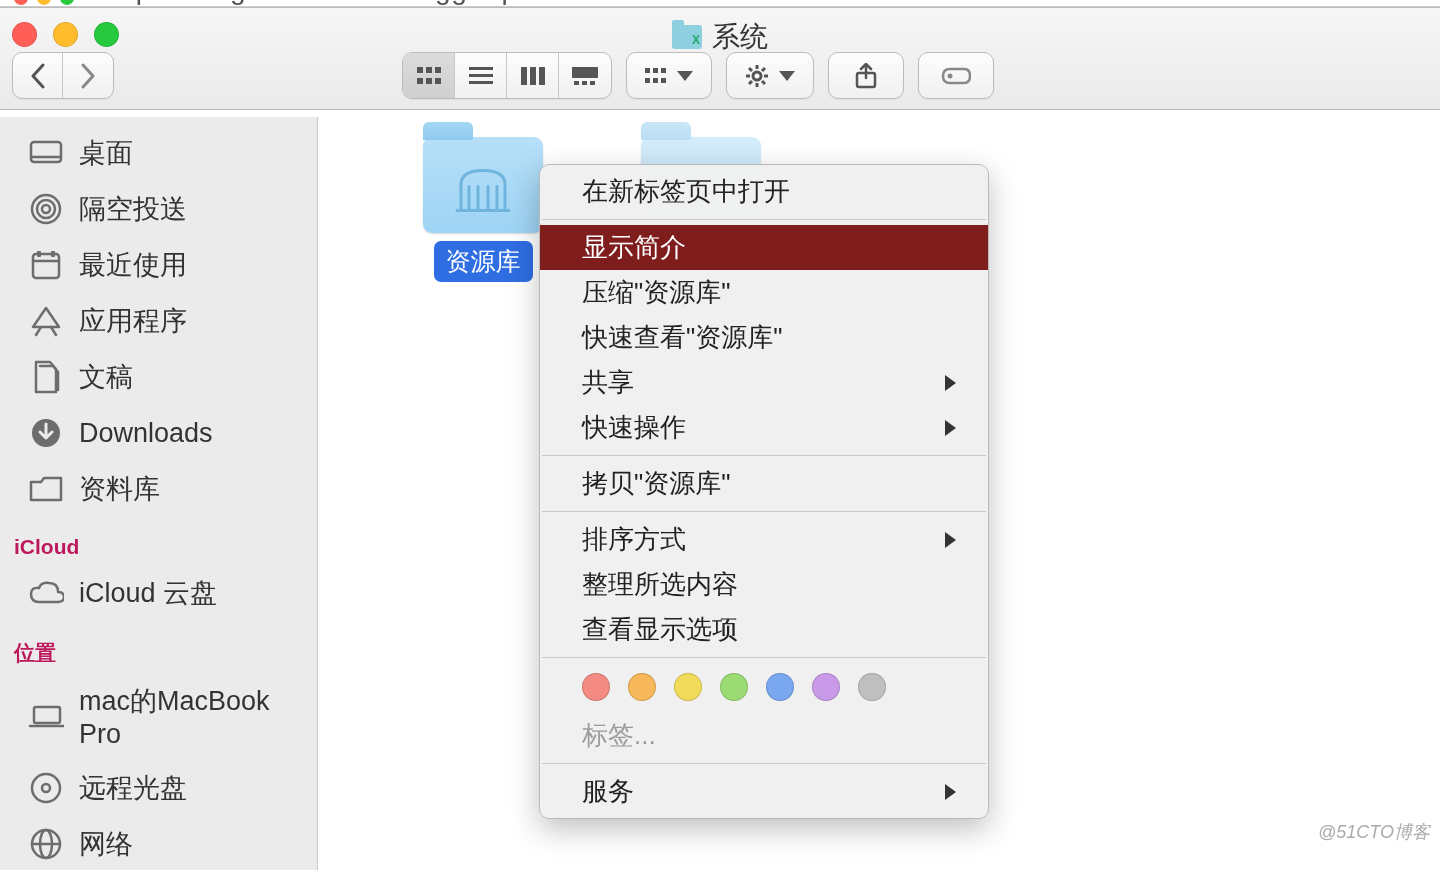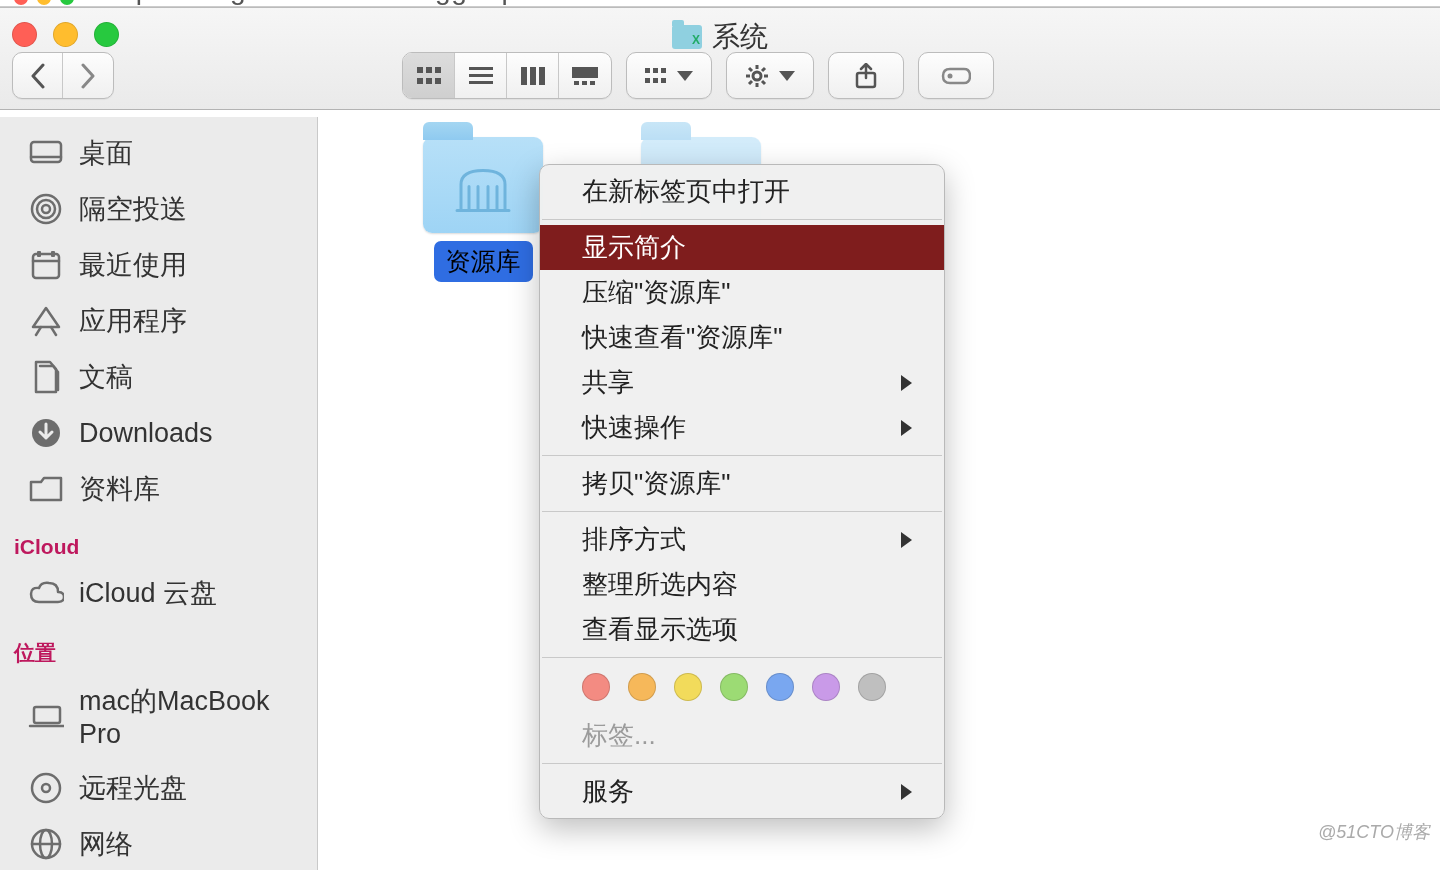--- a/index.html
+++ b/index.html
@@ -42,25 +42,25 @@
 .sb-item { display:flex; align-items:center; gap:15px; padding:10px 0 10px 28px; font-size:27px; color:#333; }
 .sb-sec { padding:18px 0 6px 14px; font-size:21px; color:#be185d; font-weight:700; }
 .sb-ic { width:36px; height:36px; display:flex; align-items:center; justify-content:center; color:#6d6d6d; }
 
 
 .content { position:absolute; left:363px; top:109px; right:0; bottom:0; background:#fff; }
 .folder-item { position:absolute; width:140px; text-align:center; }
 .folder-icon { width:120px; height:96px; margin:0 auto 8px; border-radius:9px; background:linear-gradient(#b7e0f8,#9ed4f5); position:relative; box-shadow:0 1px 2px rgba(0,0,0,.15); }
 .folder-icon::before { content:""; position:absolute; top:-15px; left:0; width:50px; height:18px; background:linear-gradient(#a4d6f2,#8fcaf0); border-radius:6px 6px 0 0; }
 .folder-glyph { position:absolute; left:50%; top:50%; transform:translate(-50%,-45%); color:#7cbbe2; }
-.folder-label { display:inline-block; padding:4px 12px; border-radius:7px; font-size:25px; color:#000000; background:#2f6de2; }
+.folder-label { display:inline-block; padding:4px 12px; border-radius:7px; font-size:25px; color:#ffffff; background:#2f6de2; }
 .folder-item.bg .folder-icon { opacity:.6; }
 
 
-.ctx { position:absolute; left:176px; top:47px; width:406px; background:rgba(240,240,240,.98); border:1px solid #b9b9b9; border-radius:10px; box-shadow: 0 10px 30px rgba(0,0,0,.25); padding:4px 0; }
+.ctx { position:absolute; left:176px; top:47px; width:450px; background:rgba(240,240,240,.98); border:1px solid #b9b9b9; border-radius:10px; box-shadow: 0 10px 30px rgba(0,0,0,.25); padding:4px 0; }
 .ctx-item { padding:5px 32px 5px 42px; font-size:26px; color:#222; display:flex; align-items:center; justify-content:space-between; }
 .ctx-item.hl { background:#7f1d1d; color:#fff; }
 .ctx-item.disabled { color:#9b9b9b; }
 .ctx-sep { height:1px; background:#c9c9c9; margin:5px 2px; }
 .ctx-sub { width:0;height:0;border-top:8px solid transparent;border-bottom:8px solid transparent;border-left:11px solid #333; }
 .tags-row { display:flex; gap:18px; padding:10px 0 12px 42px; }
 .tag-dot { width:28px;height:28px;border-radius:50%; border:1px solid rgba(0,0,0,.15); }
 
 .watermark { position:absolute; right:10px; bottom:26px; font-size:18px; color:#aaa;font-style:italic; }
 </style>

